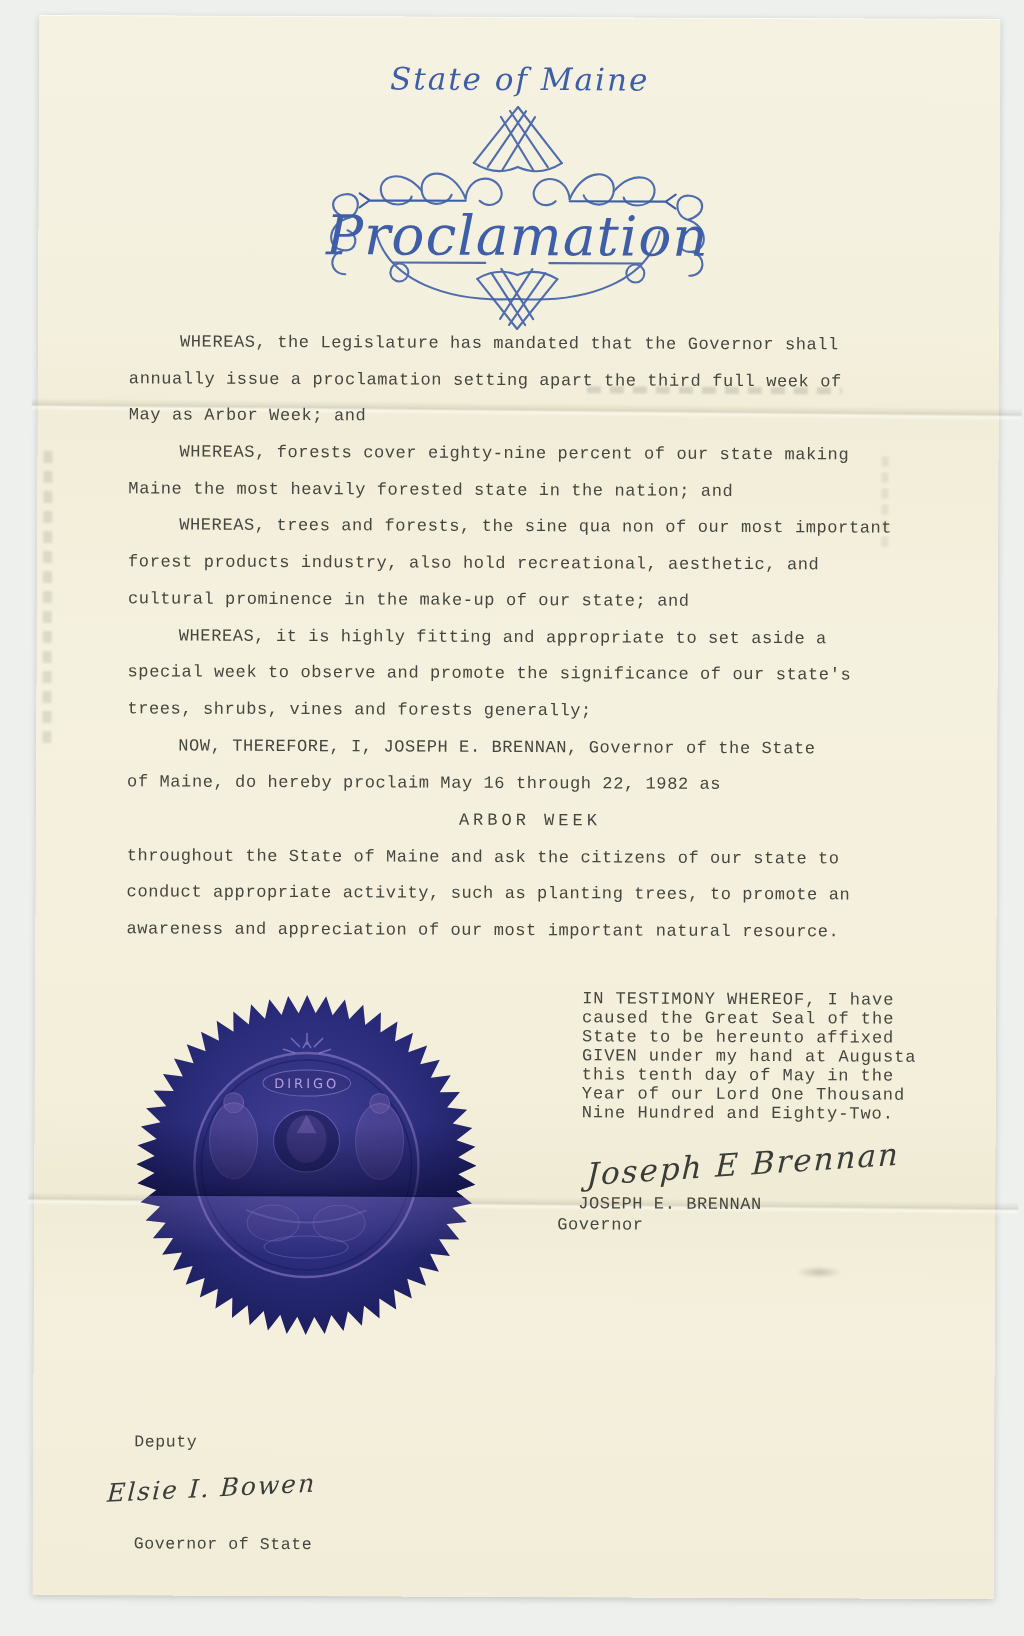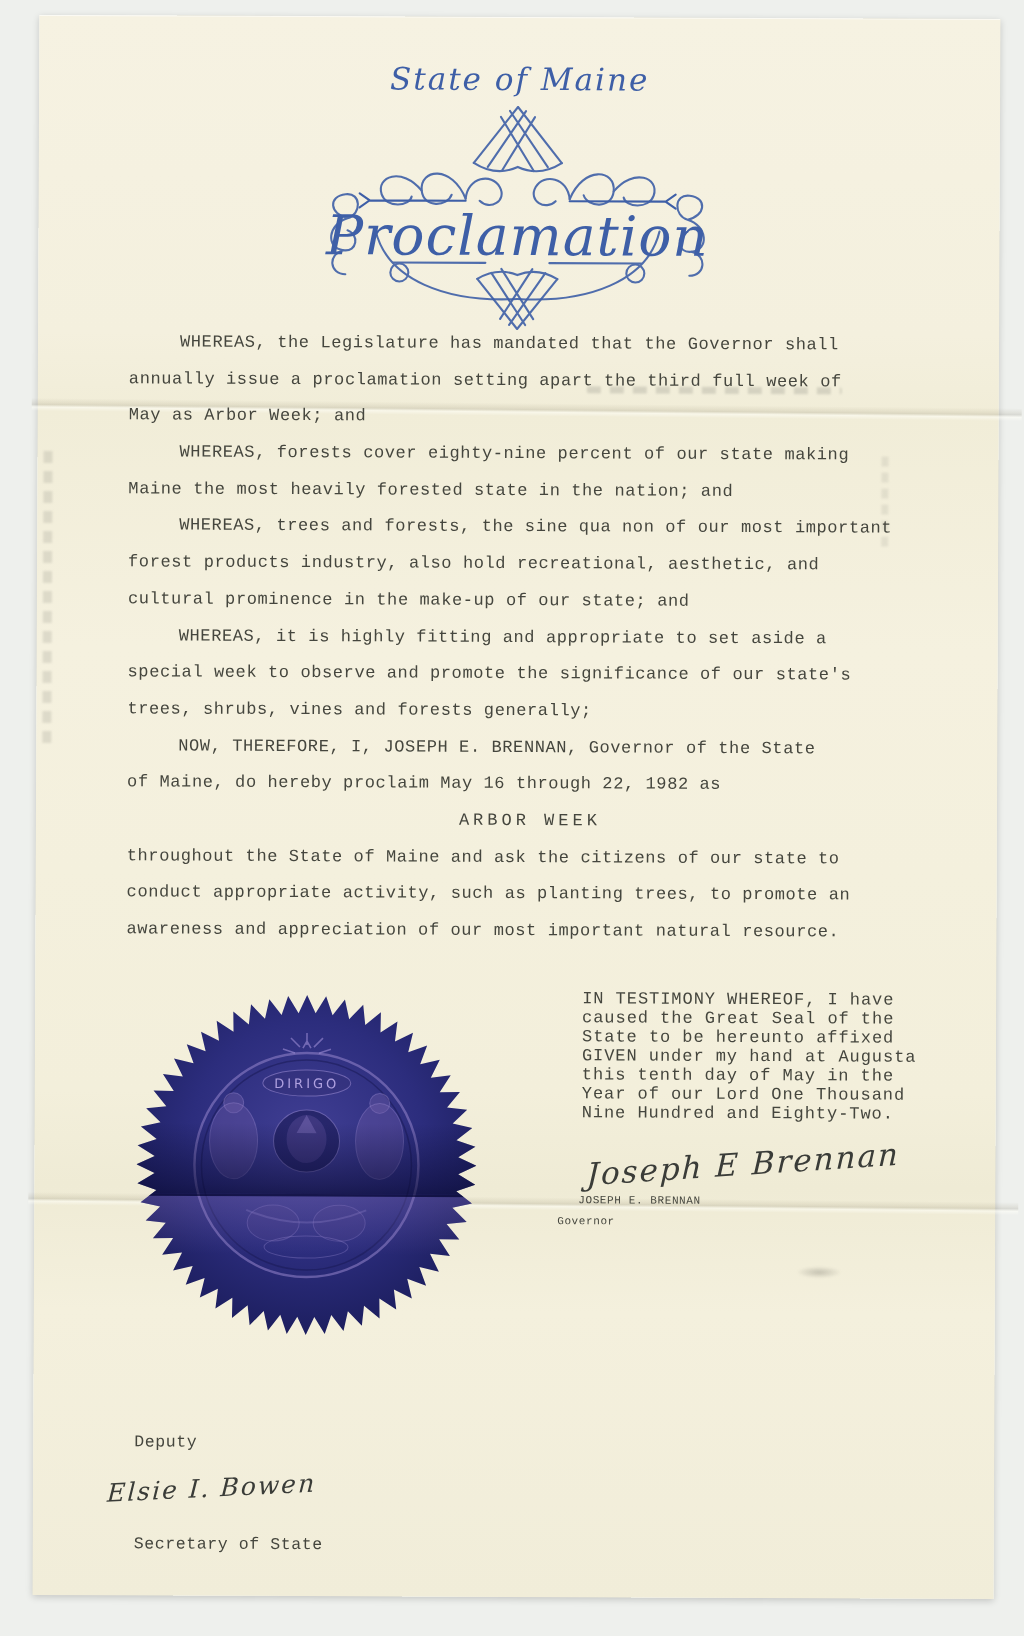--- a/index.html
+++ b/index.html
@@ -52,21 +52,21 @@
   .body-text .center{text-align:center;padding-left:16px;letter-spacing:4px;}
   .testimony{position:absolute;left:547px;top:972px;font-size:17px;letter-spacing:0.95px;}
   .testimony .t-line{height:19px;line-height:19px;white-space:pre;}
   
   .sig{
     position:absolute;font-family:"DejaVu Serif",serif;font-style:italic;
     color:var(--sig-ink,#3a3c38);white-space:nowrap;
   }
   .sig-governor{left:552px;top:1128px;font-size:31px;letter-spacing:2px;transform:rotate(-4deg) skewX(-6deg);}
   .sig-secretary{left:74px;top:1458px;font-size:25px;letter-spacing:2px;transform:rotate(-3deg) skewX(-6deg);}
-  .typed{position:absolute;font-size:11px;letter-spacing:0.6px;white-space:pre;}
+  .typed{position:absolute;font-size:17px;letter-spacing:0.6px;white-space:pre;}
   .gov-name{left:544px;top:1177px;}
   .gov-title{left:523px;top:1198px;}
   .dep-line1{left:101px;top:1417px;font-size:16.5px;}
   .dep-line2{left:101px;top:1519px;font-size:16.5px;}
   
   .seal{position:absolute;left:102px;top:979px;width:340px;height:340px;}
   .seal text{font-family:"DejaVu Sans",sans-serif;}
 </style>
 </head>
 <body>
@@ -211,15 +211,15 @@
       <rect x="0" y="201.5" width="340" height="58" fill="url(#gFold2)"></rect>
     </g>
   </svg>
 
   <div class="sig sig-governor">Joseph E Brennan</div>
   <div class="typed typeface gov-name">JOSEPH E. BRENNAN</div>
   <div class="typed typeface gov-title">Governor</div>
 
   <div class="sig sig-secretary">Elsie I. Bowen</div>
   <div class="typed typeface dep-line1">Deputy</div>
-  <div class="typed typeface dep-line2">Secretary of State</div>
+  <div class="typed typeface dep-line2">Governor of State</div>
 
 </div>
 
 </body></html>

